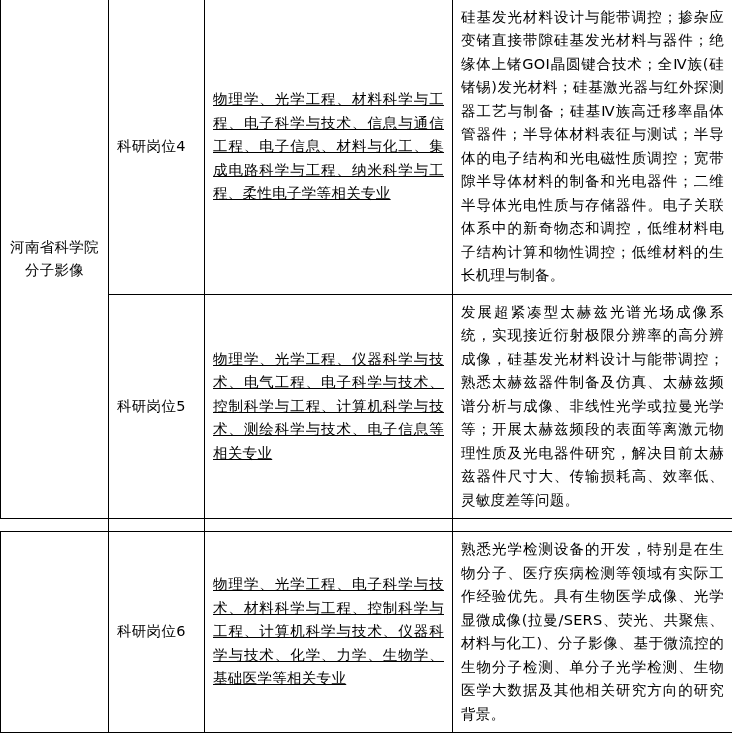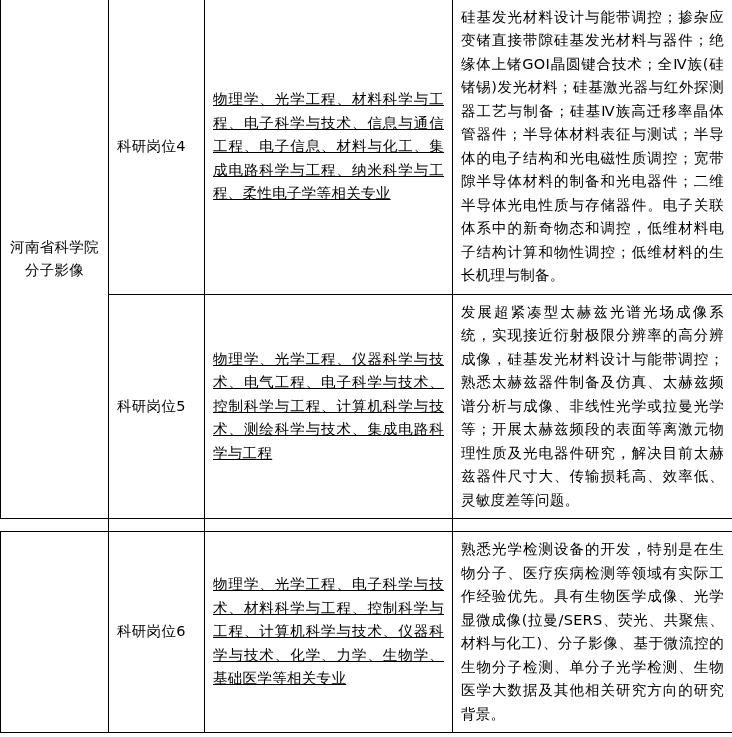--- a/index.html
+++ b/index.html
@@ -102,21 +102,21 @@
         <td class="org-cell" rowspan="2">
           <div>河南省科学院</div>
           <div>分子影像</div>
         </td>
         <td class="post-cell">科研岗位4</td>
         <td class="major-cell">物理学、光学工程、材料科学与工程、电子科学与技术、信息与通信工程、电子信息、材料与化工、集成电路科学与工程、纳米科学与工程、柔性电子学等相关专业</td>
         <td class="desc-cell">硅基发光材料设计与能带调控；掺杂应变锗直接带隙硅基发光材料与器件；绝缘体上锗GOI晶圆键合技术；全Ⅳ族(硅锗锡)发光材料；硅基激光器与红外探测器工艺与制备；硅基Ⅳ族高迁移率晶体管器件；半导体材料表征与测试；半导体的电子结构和光电磁性质调控；宽带隙半导体材料的制备和光电器件；二维半导体光电性质与存储器件。电子关联体系中的新奇物态和调控，低维材料电子结构计算和物性调控；低维材料的生长机理与制备。</td>
       </tr>
       <tr>
         <td class="post-cell">科研岗位5</td>
-        <td class="major-cell">物理学、光学工程、仪器科学与技术、电气工程、电子科学与技术、控制科学与工程、计算机科学与技术、测绘科学与技术、集成电路科学与工程</td>
+        <td class="major-cell">物理学、光学工程、仪器科学与技术、电气工程、电子科学与技术、控制科学与工程、计算机科学与技术、测绘科学与技术、电子信息等相关专业</td>
         <td class="desc-cell">发展超紧凑型太赫兹光谱光场成像系统，实现接近衍射极限分辨率的高分辨成像，硅基发光材料设计与能带调控；熟悉太赫兹器件制备及仿真、太赫兹频谱分析与成像、非线性光学或拉曼光学等；开展太赫兹频段的表面等离激元物理性质及光电器件研究，解决目前太赫兹器件尺寸大、传输损耗高、效率低、灵敏度差等问题。</td>
       </tr>
       <tr class="spacer-row">
         <td class="blank-left"></td>
         <td></td>
         <td></td>
         <td></td>
       </tr>
       <tr>
         <td class="org-cell"></td>

